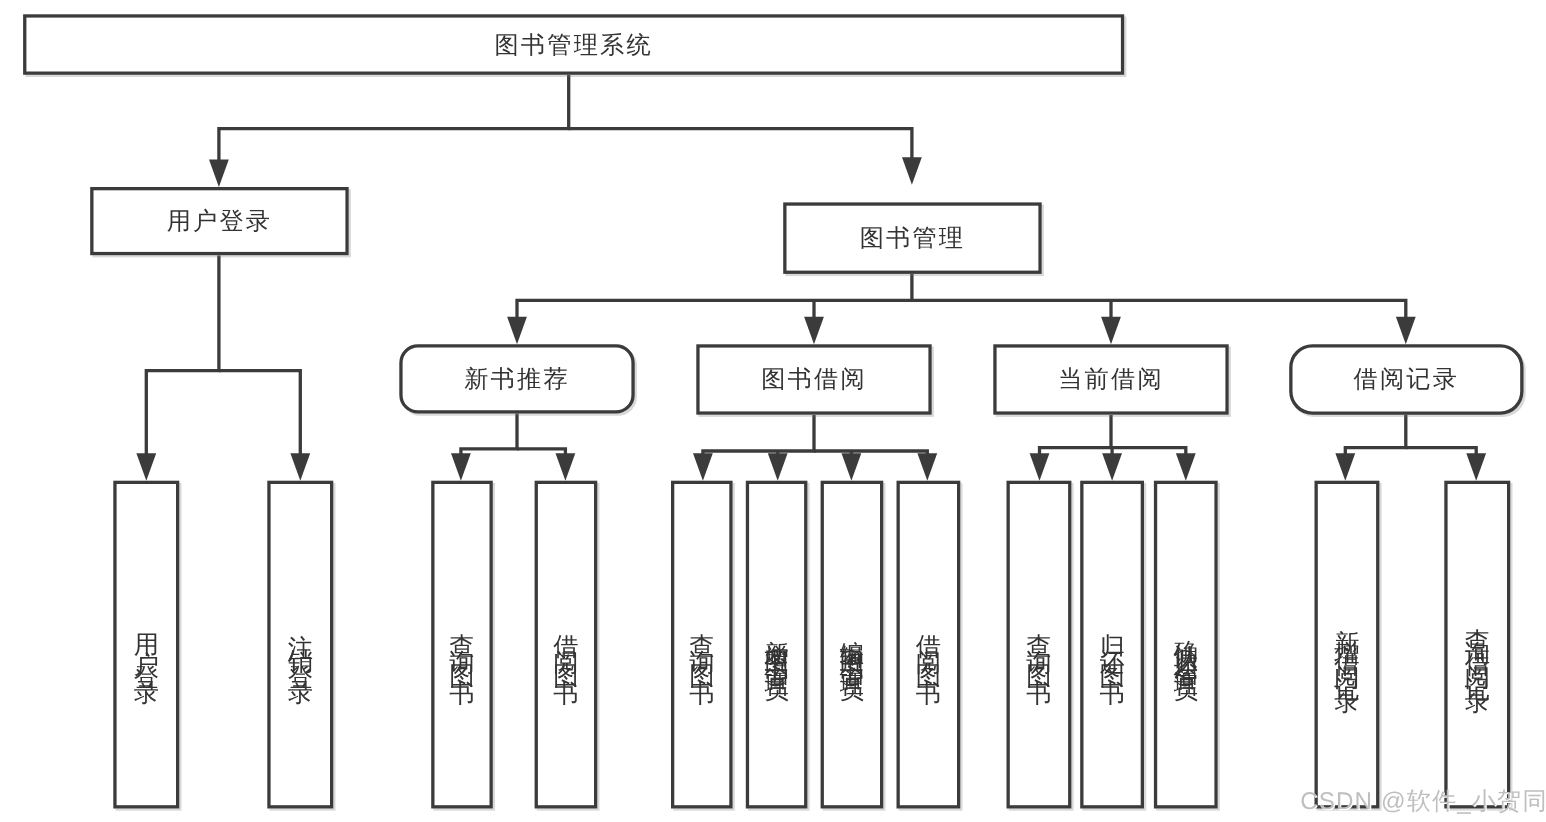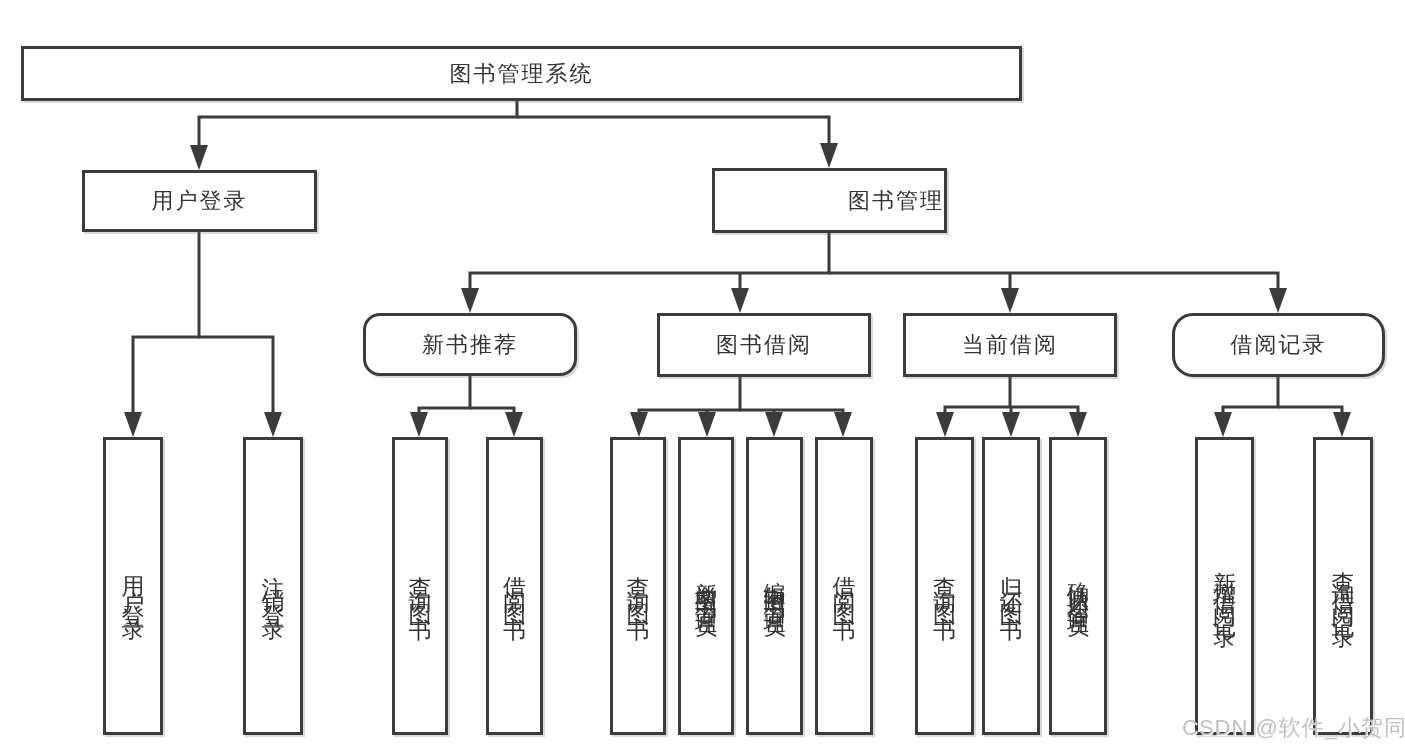--- a/index.html
+++ b/index.html
@@ -107,35 +107,35 @@
       <polygon points="765,412 783,412 774,437"></polygon>
       <polygon points="834,412 852,412 843,437"></polygon>
       <polygon points="936,412 954,412 945,437"></polygon>
       <polygon points="1002,412 1020,412 1011,437"></polygon>
       <polygon points="1069,412 1087,412 1078,437"></polygon>
       <polygon points="1214,412 1232,412 1223,437"></polygon>
       <polygon points="1333,412 1351,412 1342,437"></polygon>
     </g>
   </svg>
 
-  <div class="node h" style="left:21px; top:13px; width:1001px; height:55px;margin-top:33px;">
+  <div class="node h" style="left:21px; top:13px; width:1001px; height:55px;">
     <span>图书管理系统</span>
   </div>
 
   <div class="node h" style="left:82px; top:170px; width:235px; height:62px;">
     <span>用户登录</span>
   </div>
-  <div class="node h" style="left:712px; top:168px; width:235px; height:65px;justify-content:flex-end;">
+  <div class="node h" style="left:712px; top:184px; width:235px; height:65px;">
     <span>图书管理</span>
   </div>
 
   <div class="node h" style="left:363px; top:313px; width:214px; height:63px;border-radius:17px;">
     <span>新书推荐</span>
   </div>
-  <div class="node h" style="left:633px; top:313px; width:214px; height:64px;margin-left:24px;">
+  <div class="node h" style="left:633px; top:313px; width:214px; height:64px;">
     <span>图书借阅</span>
   </div>
   <div class="node h" style="left:903px; top:313px; width:214px; height:64px;font-family:Liberation Mono, monospace;">
     <span>当前借阅</span>
   </div>
   <div class="node h" style="left:1172px; top:313px; width:213px; height:64px;border-radius:21px;">
     <span>借阅记录</span>
   </div>
 
   <div class="node v" style="left:103px; top:437px; width:60px; height:298px;">

